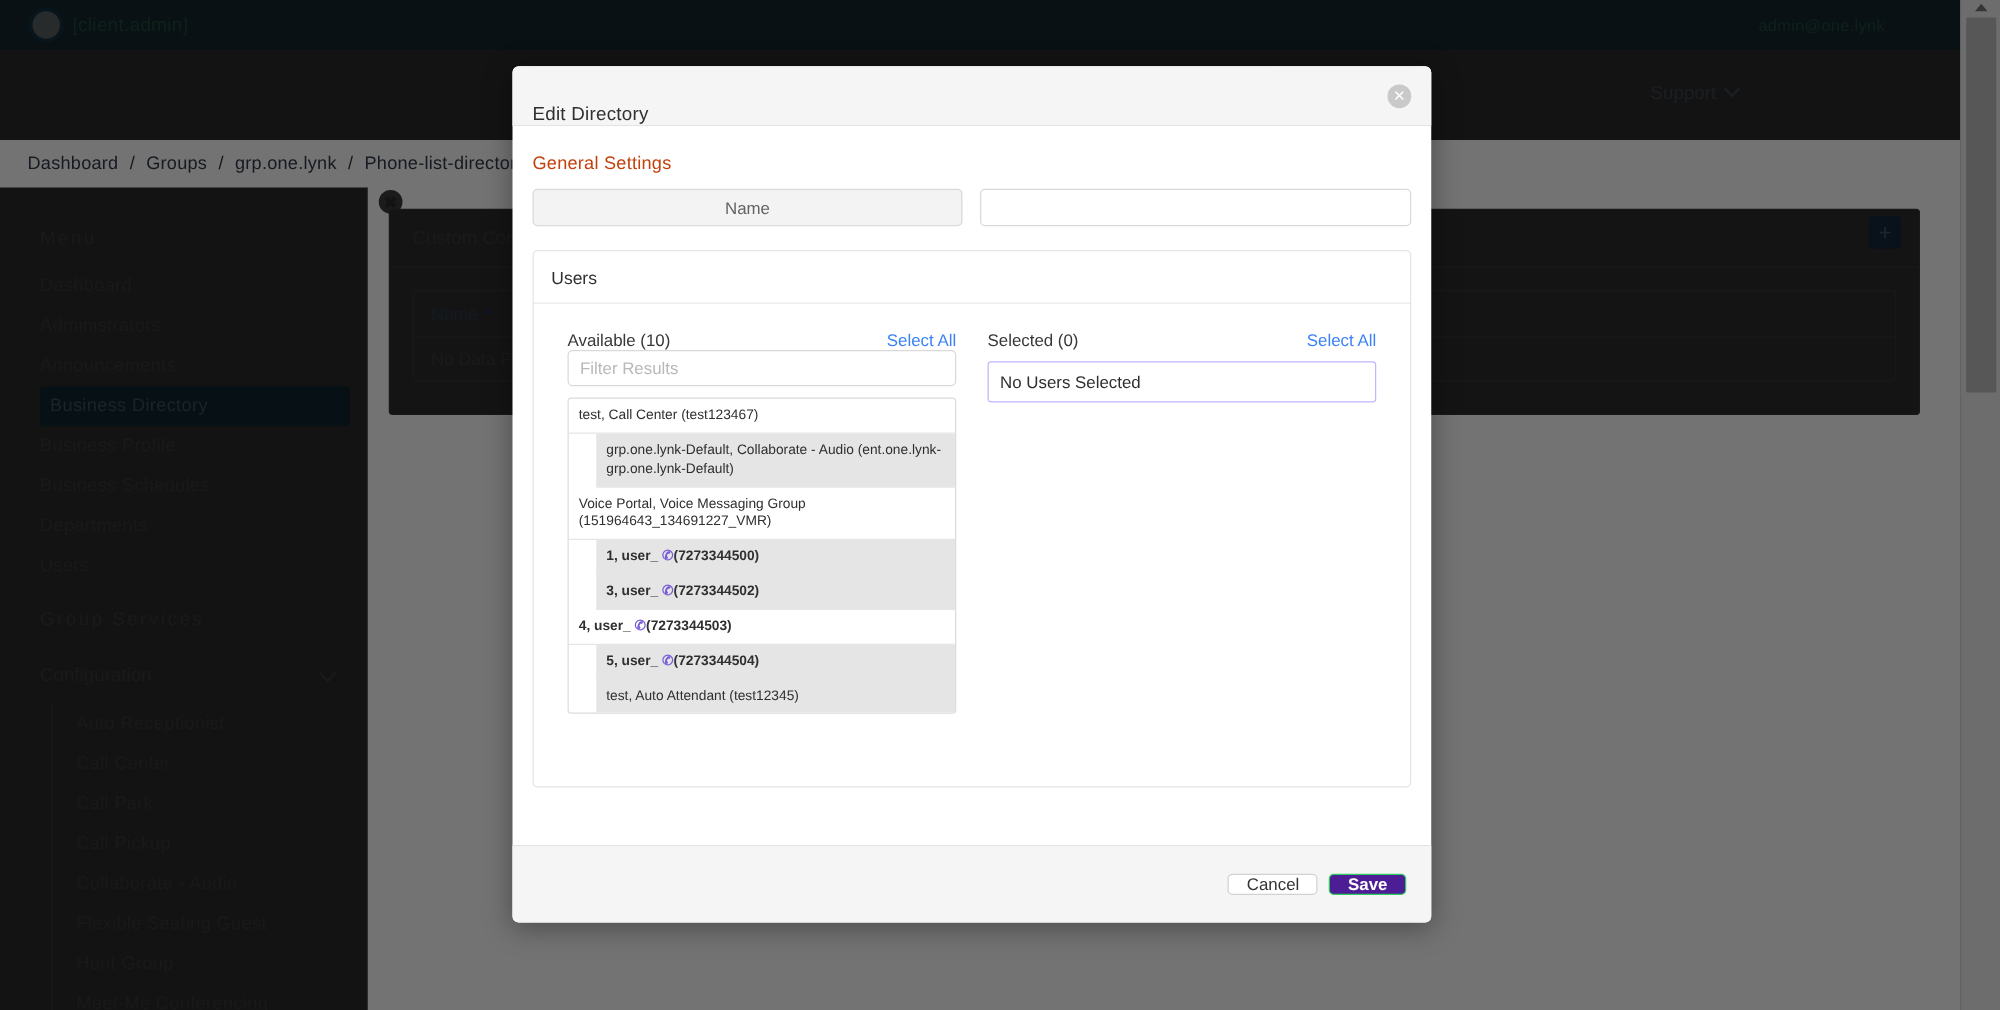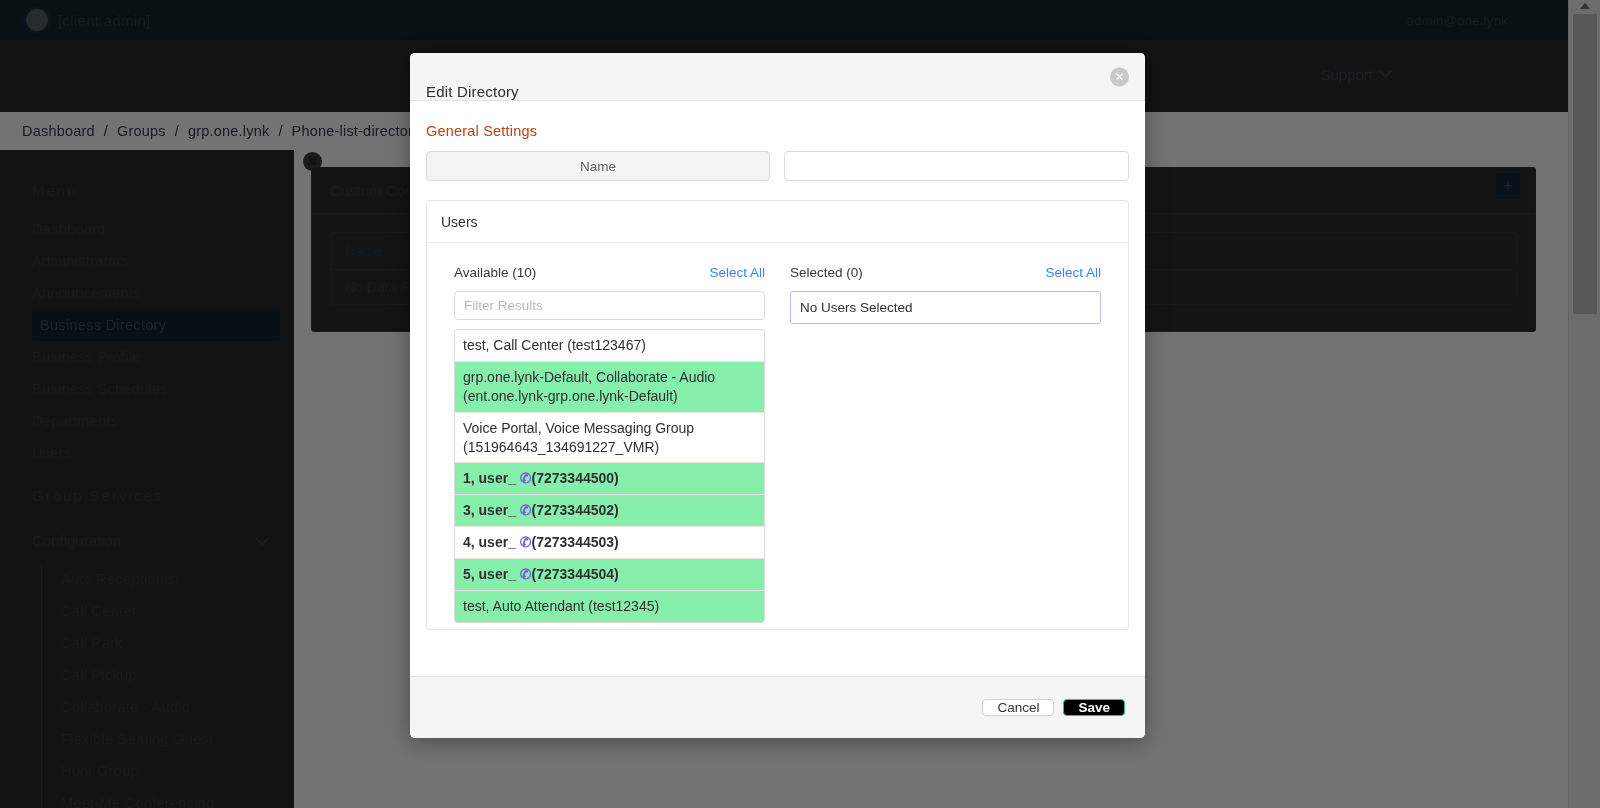--- a/index.html
+++ b/index.html
@@ -194,61 +194,61 @@
     height: 430px;
   }
   .users-card-head {
     height: 42px; display: flex; align-items: center; padding: 0 14px;
     font-size: 14px; color: #2f2f2f; border-bottom: 1px solid #e9e9e9;
   }
   .dual { display: flex; padding: 22px 27px 0 27px; gap: 25px; }
   .col { width: 315px; }
   .col-head {
     display: flex; justify-content: space-between; align-items: center;
-    font-size: 13.5px; color: #373737; margin-bottom: 11px;
+    font-size: 13.5px; color: #373737; 
   }
   .select-all { color: #3b82f6; font-size: 13.5px; cursor: pointer; }
   .filter-input {
     width: 100%; height: 29px;
     border: 1px solid #d9d9d9; border-radius: 4px;
     padding: 0 9px; font-size: 13.5px; color: #333;
     font-family: "Liberation Sans", sans-serif;
   }
   .filter-input::placeholder { color: #b9b9b9; }
   .list {
     margin-top: 9px;
     border: 1px solid #dcdcdc; border-radius: 3px;
     overflow: hidden;
   }
   .list-item {
-    padding: 6px 8px; font-size: 14px; color: #2f2f2f;
+    padding: 6px 8px; font-size: 11px; color: #2f2f2f;
     border-bottom: 1px solid #e6e6e6; line-height: 1.35;
   }
   .list-item:last-child { border-bottom: none; }
-  .list-item.alt { background: #86efac; }
+  .list-item.alt { background: #e5e5e5; margin-left: 22px; }
   .list-item.bold { font-weight: bold; }
   .ph { color: #7a5cd6; }
   .empty-box {
     margin-top: 9px;
     border: 1px solid #c4b5fd; border-radius: 3px;
     padding: 8px 9px; font-size: 13.5px; color: #2f2f2f;
   }
 
   .modal-footer {
     height: 62px; background: #f5f5f5;
     border-top: 1px solid #e3e3e3; border-radius: 0 0 5px 5px;
     display: flex; align-items: center; justify-content: flex-end;
     gap: 9px; padding-right: 20px;
   }
   .btn {
     font-size: 13.5px; border-radius: 4px; padding: 0 14px;
     font-family: "Liberation Sans", sans-serif; cursor: pointer;
   }
   .btn-cancel { background: #ffffff; border: 1px solid #d2d2d2; color: #333; }
-  .btn-save { background: #000000; border: 1px solid #2ecc5f; color: #ffffff; font-weight: bold; }
+  .btn-save { background: #4c1d95; border: 1px solid #2ecc5f; color: #ffffff; font-weight: bold; }
 </style>
 </head>
 <body>
 
 <div id="app-root">
 
   <div class="topbar">
     <div class="brand">
       <div class="brand-mark"></div>
       <span class="brand-text">[client.admin]</span>

